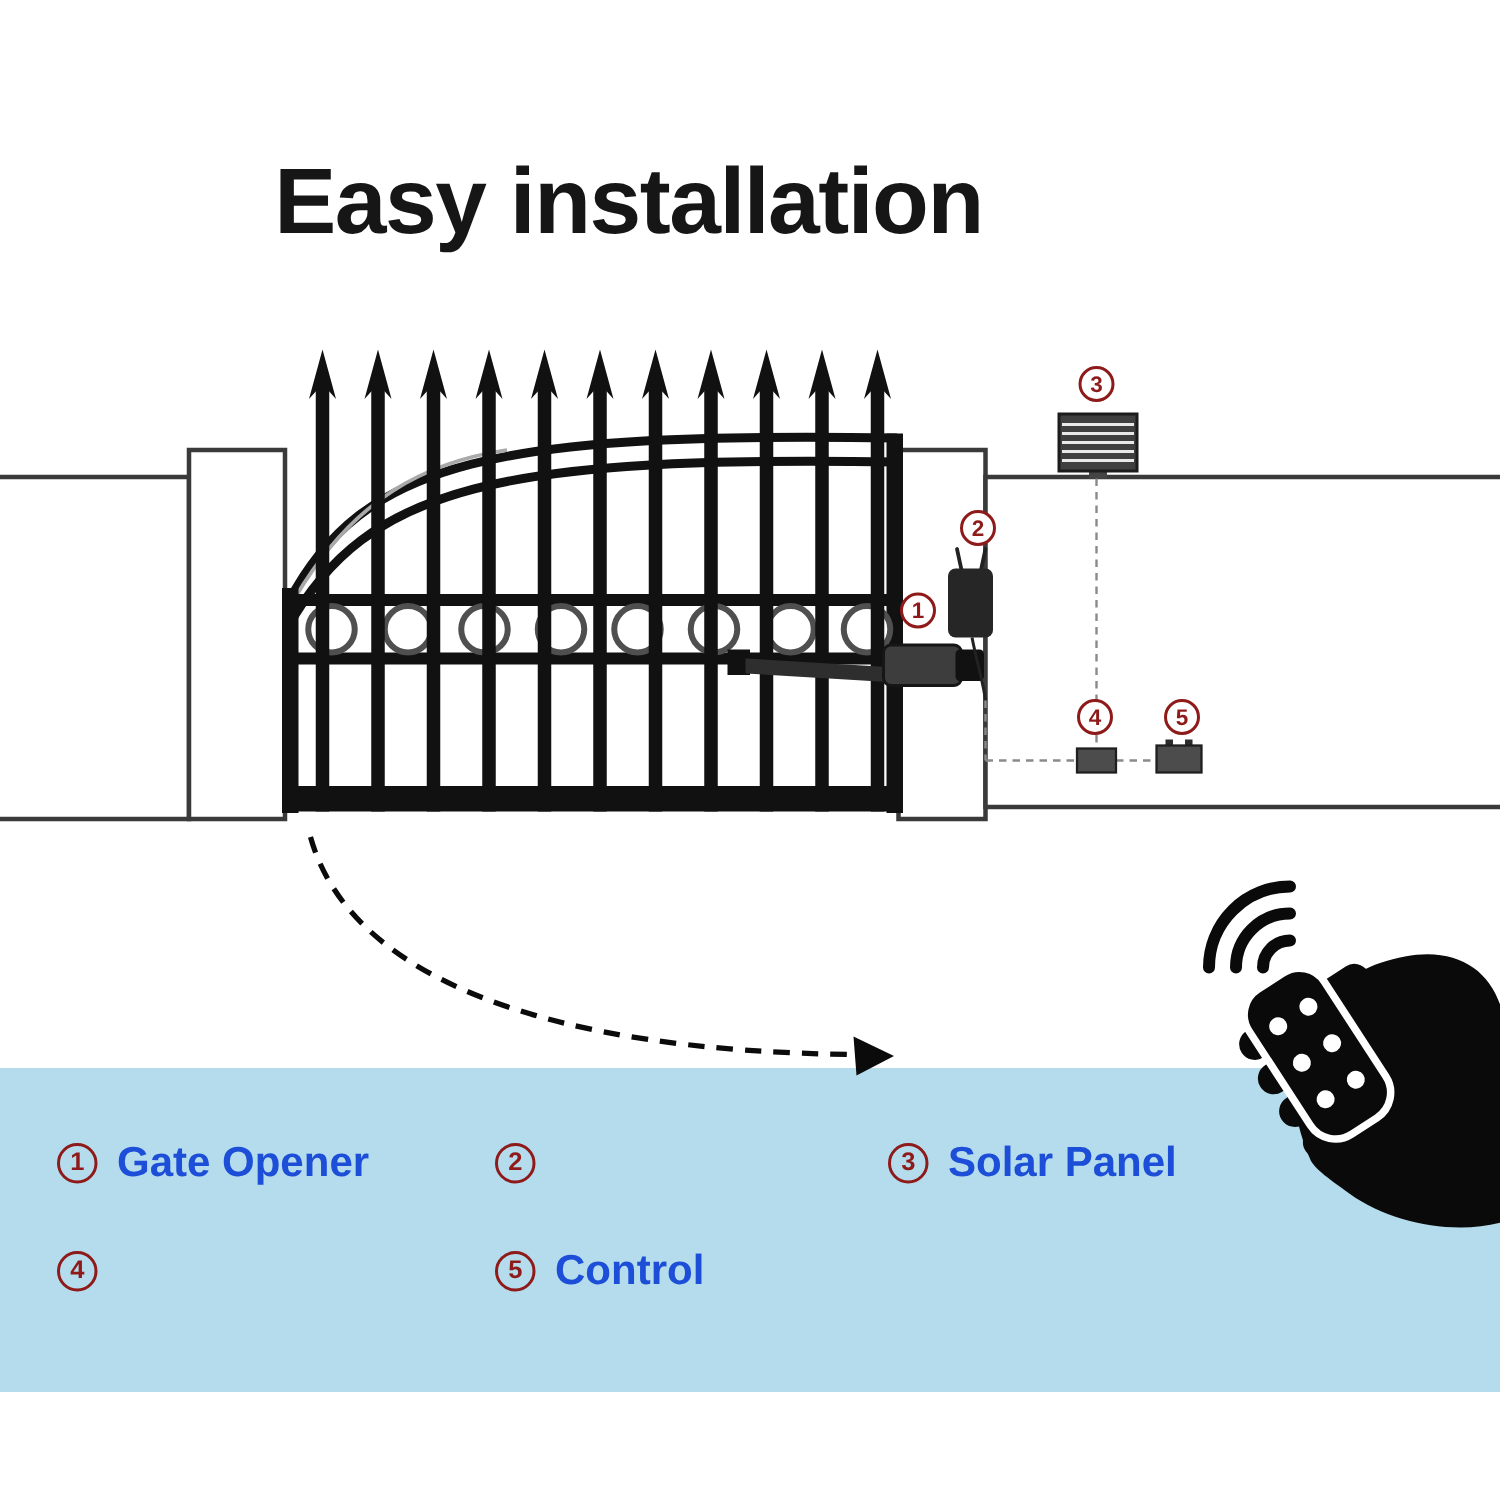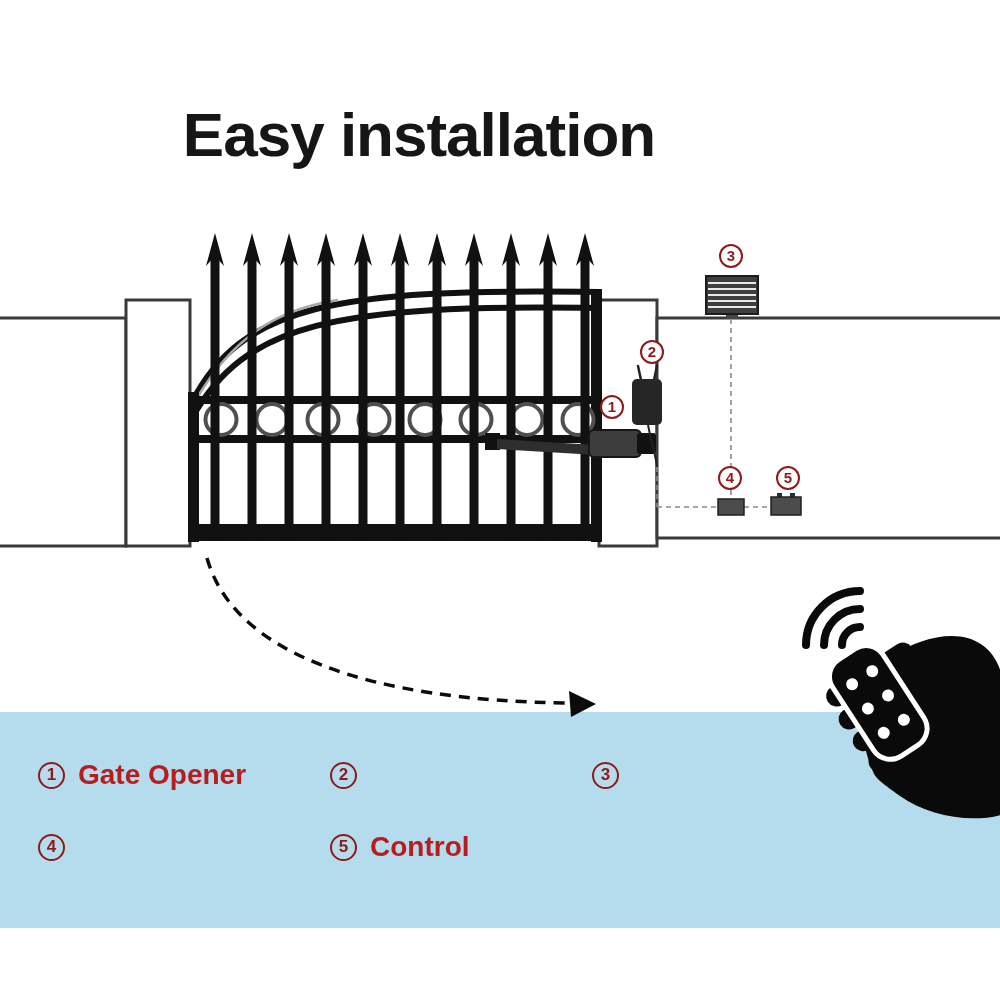--- a/index.html
+++ b/index.html
@@ -20,21 +20,21 @@
     display:grid; grid-template-columns:292px 262px auto; row-gap:38px;
     padding:46px 0 0 38px;
   }
   .legend-item { display:flex; align-items:center; gap:13px; height:34px; }
   .badge {
     width:27px; height:27px; border:2px solid #8e1a1a; border-radius:50%;
     color:#8e1a1a; font-size:17px; font-weight:700;
     display:flex; align-items:center; justify-content:center; flex:0 0 auto;
     background:transparent; box-sizing:border-box;
   }
-  .legend-label { font-size:28px; font-weight:600; color:#b91c1c; white-space:nowrap; }
+  .legend-label { font-size:28px; font-weight:600; color:#1d4ed8; white-space:nowrap; }
   svg.diagram { position:absolute; left:0; top:0; pointer-events:none; }
   .mk circle { fill:#ffffff; stroke:#8e1a1a; stroke-width:2; }
   .mk text {
     fill:#8e1a1a; font-size:15px; font-weight:700; text-anchor:middle;
     font-family:"Liberation Sans", sans-serif;
   }
 </style>
 </head>
 <body>
 
@@ -44,20 +44,21 @@
     <div class="legend-grid">
       <div class="legend-item">
         <span class="badge">1</span>
         <span class="legend-label">Gate Opener</span>
       </div>
       <div class="legend-item">
         <span class="badge">2</span>
       </div>
       <div class="legend-item">
         <span class="badge">3</span>
+        <span class="legend-label">Solar Panel</span>
       </div>
       <div class="legend-item">
         <span class="badge">4</span>
       </div>
       <div class="legend-item">
         <span class="badge">5</span>
         <span class="legend-label">Control</span>
       </div>
     </div>
   </div>

